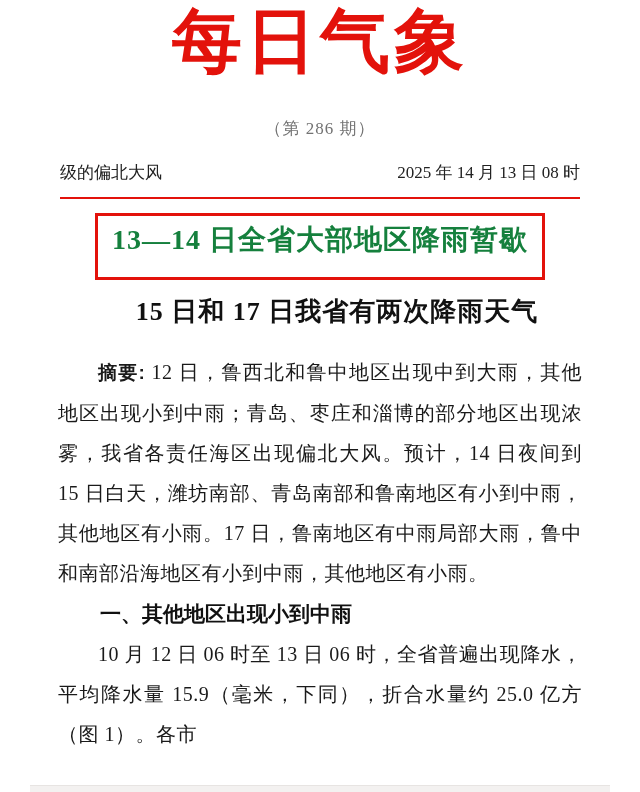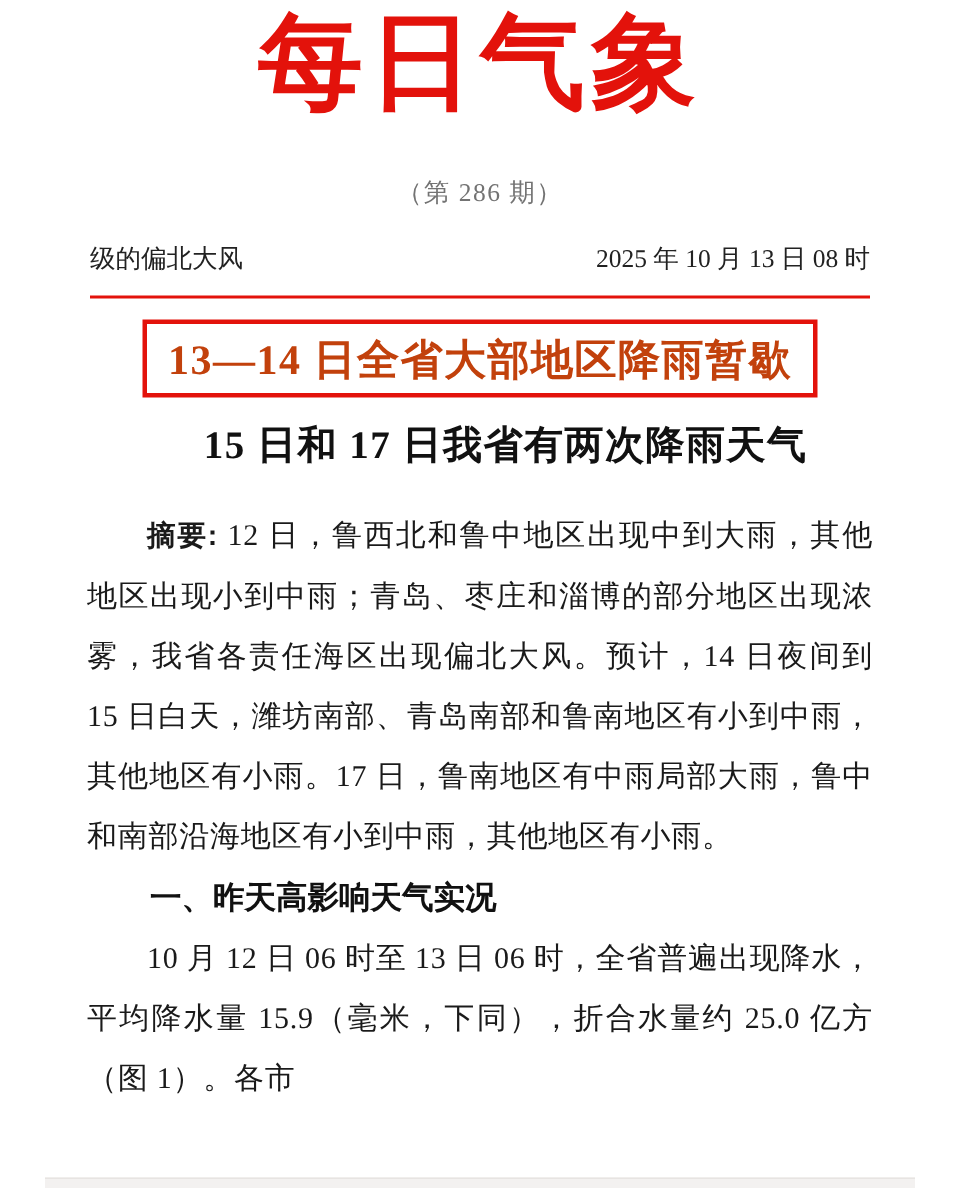--- a/index.html
+++ b/index.html
@@ -52,25 +52,25 @@
     border-top: 2.5px solid #e3120b;
     height: 0;
   }
   .headline-wrap {
     text-align: center;
     margin-top: 14px;
   }
   .headline-box {
     display: inline-block;
     border: 3px solid #e3120b;
-    padding: 5px 14px 3px 14px;
+    padding: 5px 14px 18px 14px;
     font-size: 28px;
     font-weight: bold;
     letter-spacing: 1px;
-    color: #c2410c;
+    color: #15803d;
     background: #fff;
   }
   .headline2 {
     margin: 16px 0 0 0;
     text-align: center;
     font-size: 26px;
     line-height: 32px;
     font-weight: bold;
     letter-spacing: 1px;
     color: #111;
@@ -118,37 +118,37 @@
 <body>
 
 <div class="page">
 
   <h1 class="title">每日气象</h1>
 
   <div class="issue">（第 286 期）</div>
 
   <div class="meta-row">
     <span class="agency">级的偏北大风</span>
-    <span class="datetime">2025 年 10 月 13 日 08 时</span>
+    <span class="datetime">2025 年 14 月 13 日 08 时</span>
   </div>
 
   <hr class="red-rule">
 
   <div class="headline-wrap">
     <div class="headline-box">
       <span>13—14 日全省大部地区降雨暂歇</span>
     </div>
   </div>
 
   <h2 class="headline2">15 日和 17 日我省有两次降雨天气</h2>
 
   <p class="body-para summary-para">
     <span class="summary-label">摘要:</span><span> 12 日，鲁西北和鲁中地区出现中到大雨，其他地区出现小到中雨；青岛、枣庄和淄博的部分地区出现浓雾，我省各责任海区出现偏北大风。预计，14 日夜间到 15 日白天，潍坊南部、青岛南部和鲁南地区有小到中雨，其他地区有小雨。17 日，鲁南地区有中雨局部大雨，鲁中和南部沿海地区有小到中雨，其他地区有小雨。</span>
   </p>
 
-  <h3 class="sec-heading">一、昨天高影响天气实况</h3>
+  <h3 class="sec-heading">一、其他地区出现小到中雨</h3>
 
 
   <p class="body-para">10 月 12 日 06 时至 13 日 06 时，全省普遍出现降水，平均降水量 15.9（毫米，下同），折合水量约 25.0 亿方（图 1）。各市</p>
 
   <div class="bottom-strip"></div>
 
 </div>
 
 </body></html>

